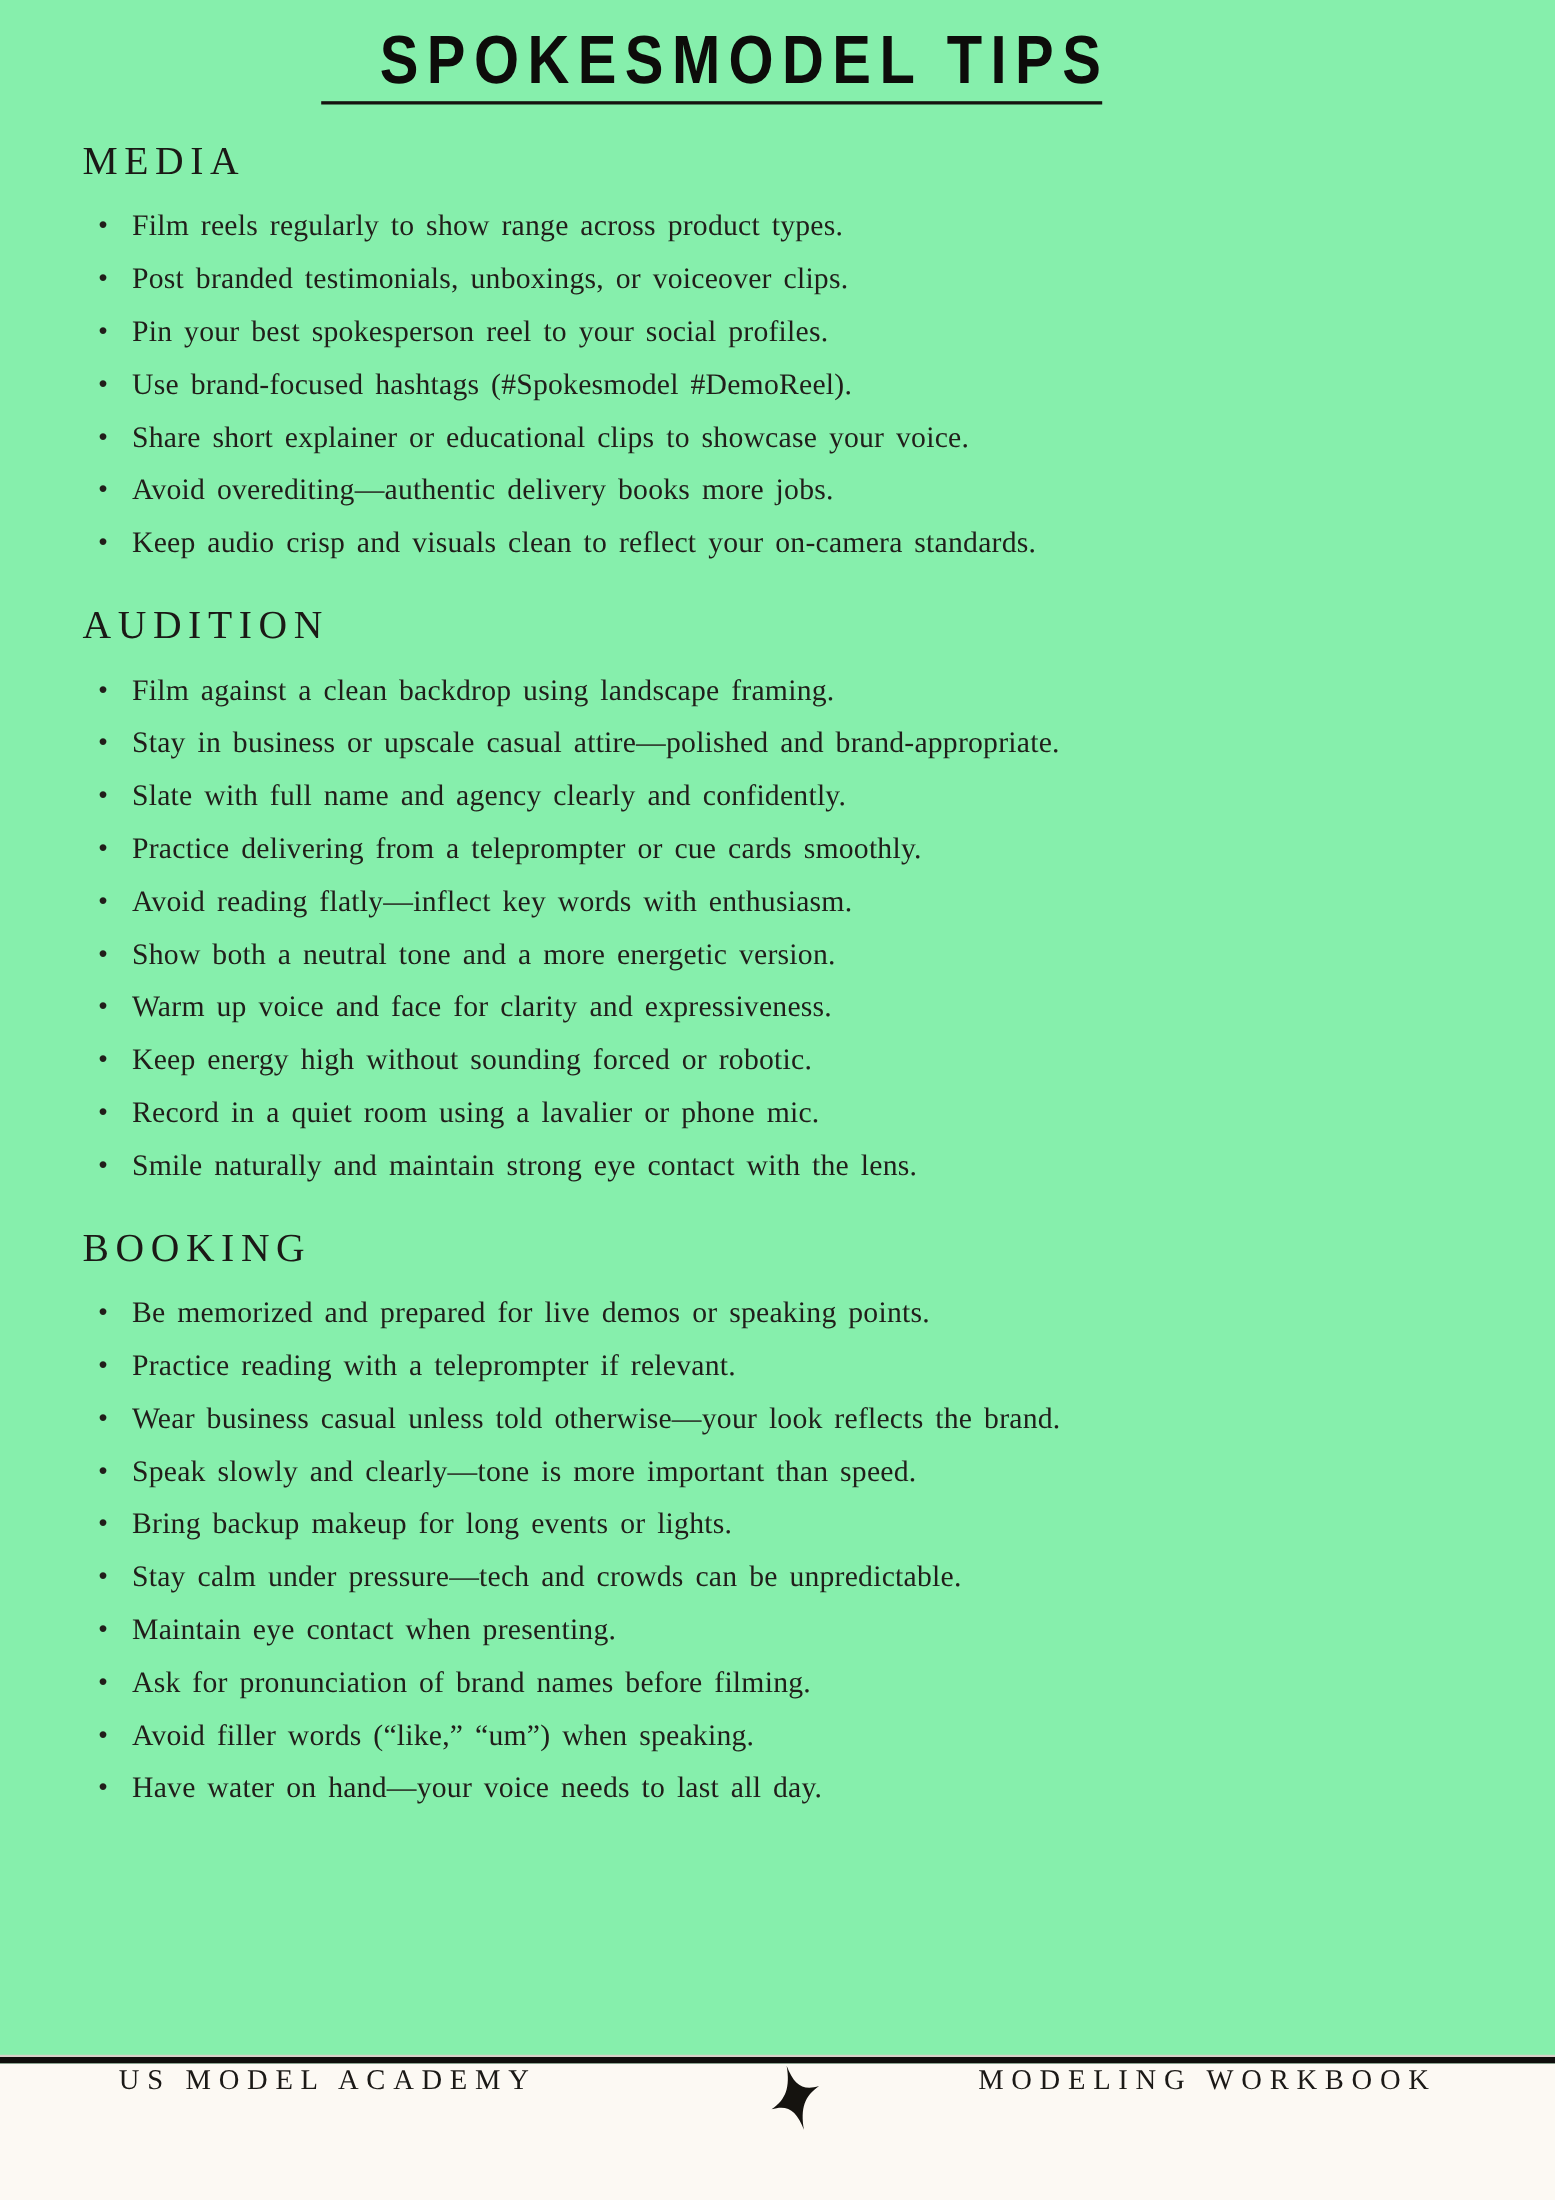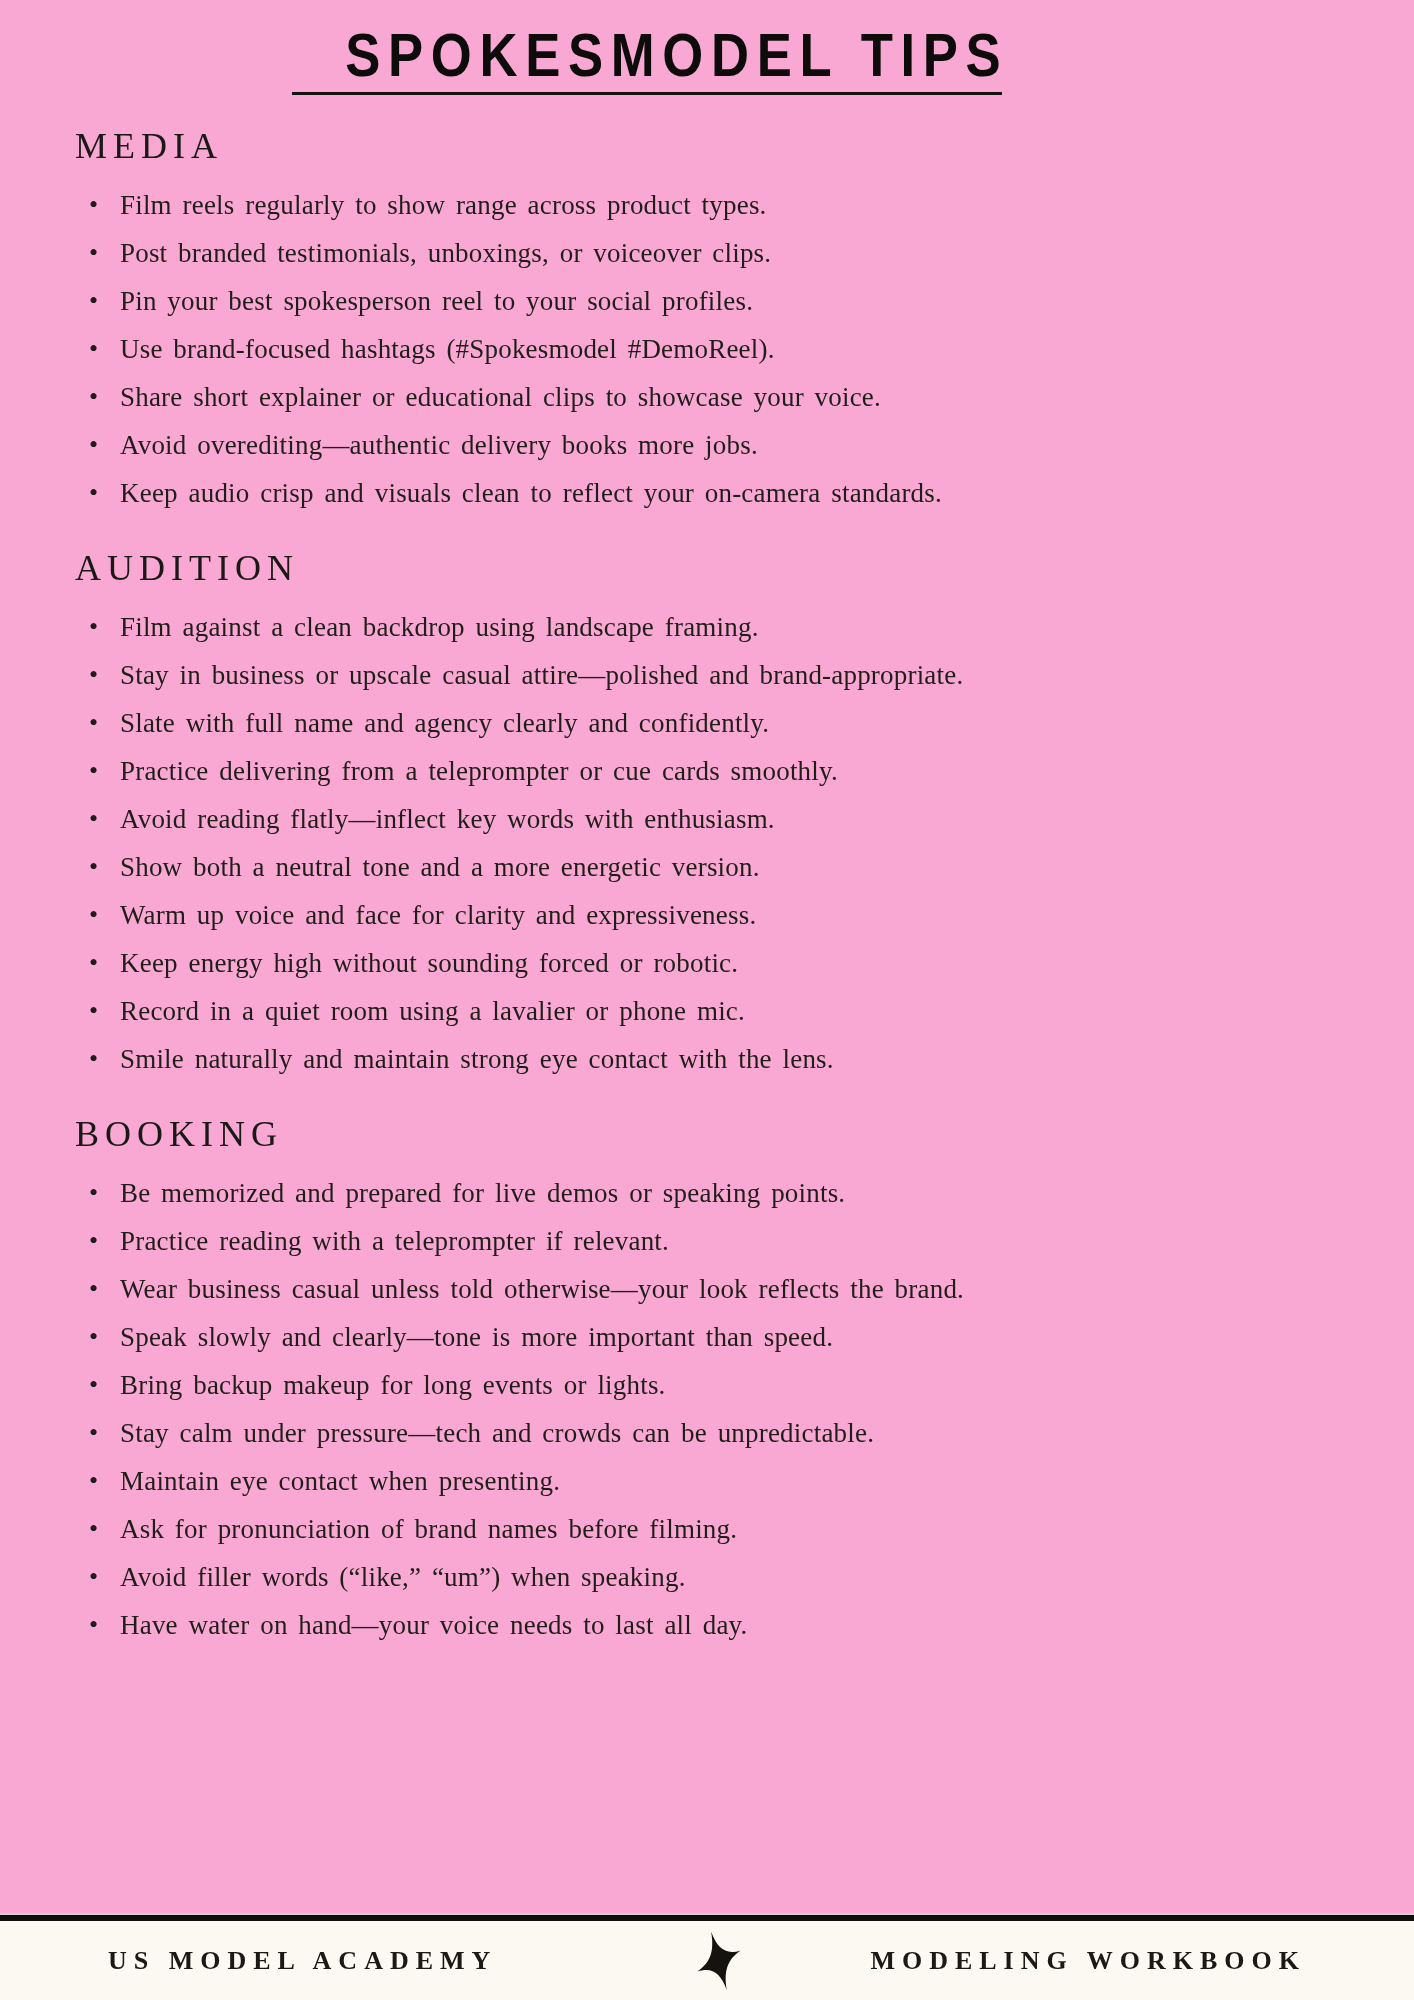--- a/index.html
+++ b/index.html
@@ -5,21 +5,21 @@
   html, body {
     margin: 0;
     padding: 0;
     background: #e9e4dc;
   }
   .page {
     position: relative;
     width: 1414px;
     height: 2000px;
     margin: 0 auto;
-    background: #f9a8d4;
+    background: #86efac;
     font-family: "Liberation Serif", "DejaVu Serif", serif;
     color: #211e1a;
     overflow: hidden;
   }
 
   
   .title-wrap {
     width: 710px;
     margin: 24px 0 26px 292px;
     padding-bottom: 6px;
@@ -83,31 +83,30 @@
   }
   .rule-gray {
     height: 2px;
     background: #d6d1c8;
   }
   .rule-black {
     height: 6px;
     background: #0f0e0c;
   }
   .footer-row {
-    height: 79px;
+    height: 124px;
     background: #fcf9f3;
     display: flex;
-    align-items: center;
+    align-items: flex-start;
     justify-content: space-between;
     padding: 0 108px;
     font-size: 26px;
     letter-spacing: 7px;
     color: #1b1916;
     white-space: nowrap;
-    font-weight: bold;
   }
   .star-icon {
     width: 46px;
     height: 62px;
     flex: 0 0 auto;
     margin-left: 70px; 
   }
 </style>
 </head>
 <body>

